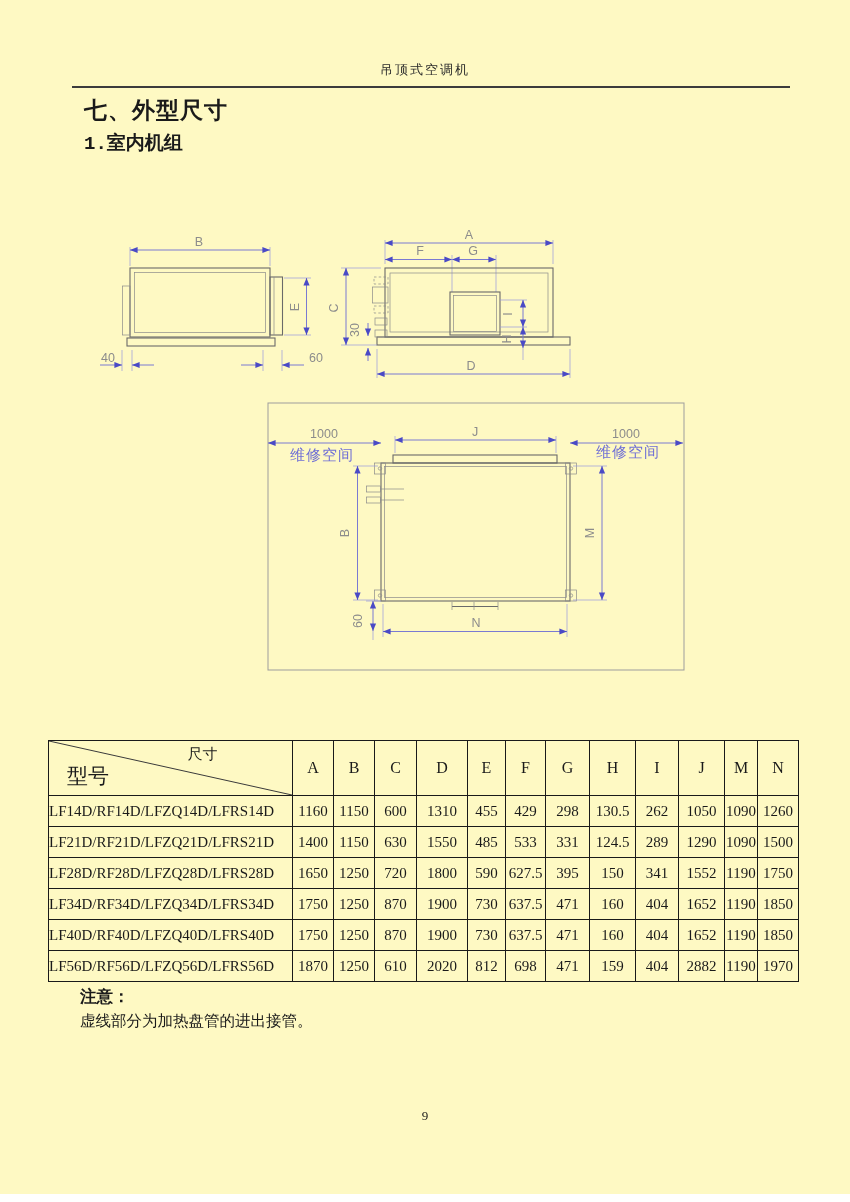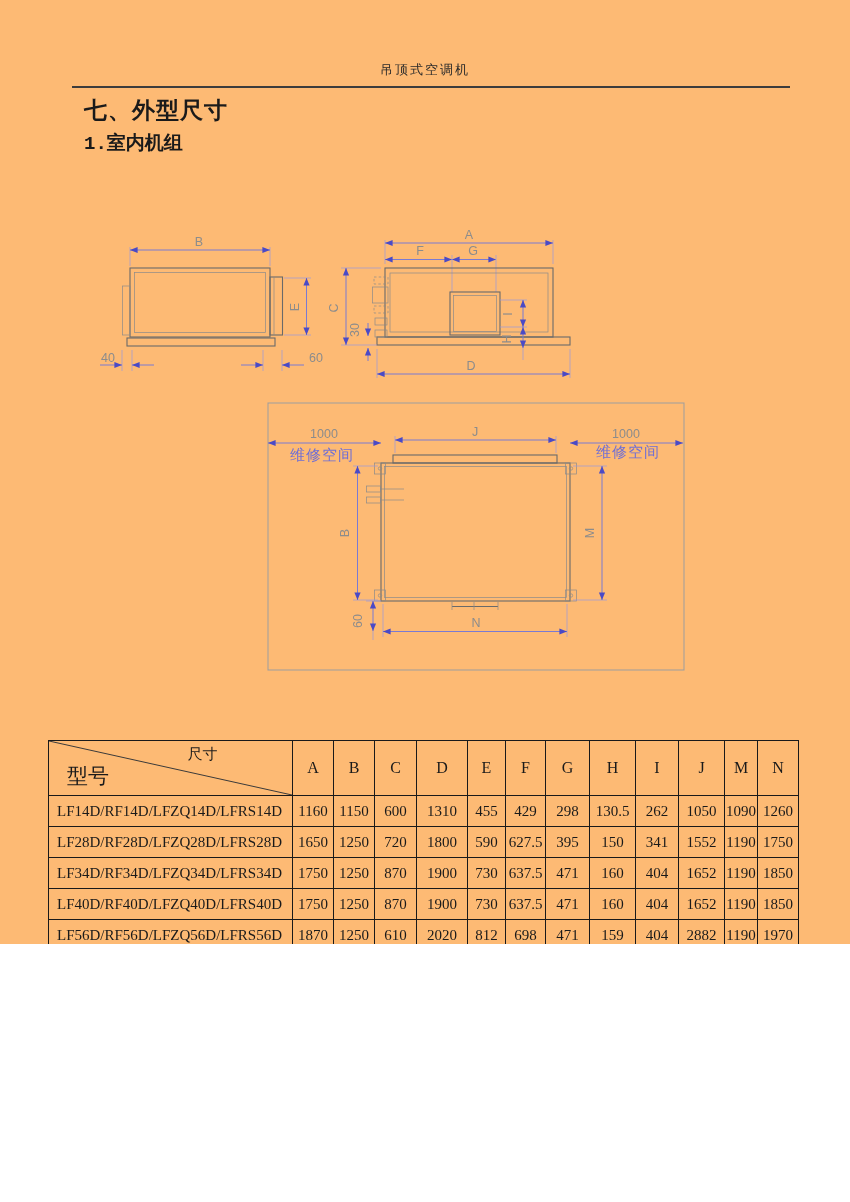--- a/index.html
+++ b/index.html
@@ -1,16 +1,16 @@
 <!DOCTYPE html>
 <html><head>
 <meta charset="utf-8">
 <style>
   html,body{margin:0;padding:0;background:#ffffff;}
-  .page{position:relative;width:850px;height:944px;background:#fdba74;overflow:hidden;
+  .page{position:relative;width:850px;height:1194px;background:#fef9c3;overflow:hidden;
         font-family:"Liberation Serif","DejaVu Serif",serif;color:#1a1a1a;}
   .hdr-title{position:absolute;top:61px;left:0;width:100%;text-align:center;
              font-size:13px;letter-spacing:2px;color:#2a2a2a;}
   .hdr-rule{position:absolute;top:86px;left:72px;width:718px;height:0;
             border-top:2px solid #3c3c3c;}
   .sec-title{position:absolute;top:95px;left:84px;font-size:23px;font-weight:bold;letter-spacing:1px;}
   .sec-subtitle{position:absolute;top:130px;left:84px;font-size:19px;font-weight:bold;font-family:Liberation Mono, monospace;}
   .intro{position:absolute;top:160px;left:84px;width:706px;font-size:15.5px;line-height:23px;}
   svg.draw{position:absolute;left:0;top:200px;}
 
@@ -26,21 +26,21 @@
   .stx{fill:#6e6ed6;font-family:"Liberation Sans","DejaVu Sans",sans-serif;
        font-size:15px;text-anchor:middle;letter-spacing:1px;}
 
   
   table.dims{position:absolute;left:48px;top:740px;width:750px;border-collapse:collapse;
              table-layout:fixed;font-size:15px;}
   .dims th,.dims td{border:1px solid #1a1a1a;text-align:center;padding:0;
                     font-weight:normal;overflow:hidden;white-space:nowrap;}
   .dims thead th{height:54px;font-size:16px;}
   .dims tbody td{height:30px;}
-  .dims td.model{text-align:left;padding-left:8px;}
+  .dims td.model{text-align:left;}
   th.corner{position:relative;text-decoration:underline;}
   th.corner svg{position:absolute;left:0;top:0;width:100%;height:100%;}
   .corner-top{position:absolute;top:4px;left:57%;font-size:15px;}
   .corner-bottom{position:absolute;top:21px;left:18px;font-size:21px;}
 
   .note-label{position:absolute;left:80px;top:986px;font-size:16.5px;font-weight:bold;}
   .note-text{position:absolute;left:80px;top:1011px;font-size:15.5px;}
   .pagenum{position:absolute;top:1108px;left:0;width:100%;text-align:center;font-size:13px;}
 </style>
 </head>
@@ -252,20 +252,35 @@
         <td>455</td>
         <td>429</td>
         <td>298</td>
         <td>130.5</td>
         <td>262</td>
         <td>1050</td>
         <td>1090</td>
         <td>1260</td>
       </tr>
       <tr>
+        <td class="model">LF21D/RF21D/LFZQ21D/LFRS21D</td>
+        <td>1400</td>
+        <td>1150</td>
+        <td>630</td>
+        <td>1550</td>
+        <td>485</td>
+        <td>533</td>
+        <td>331</td>
+        <td>124.5</td>
+        <td>289</td>
+        <td>1290</td>
+        <td>1090</td>
+        <td>1500</td>
+      </tr>
+      <tr>
         <td class="model">LF28D/RF28D/LFZQ28D/LFRS28D</td>
         <td>1650</td>
         <td>1250</td>
         <td>720</td>
         <td>1800</td>
         <td>590</td>
         <td>627.5</td>
         <td>395</td>
         <td>150</td>
         <td>341</td>

